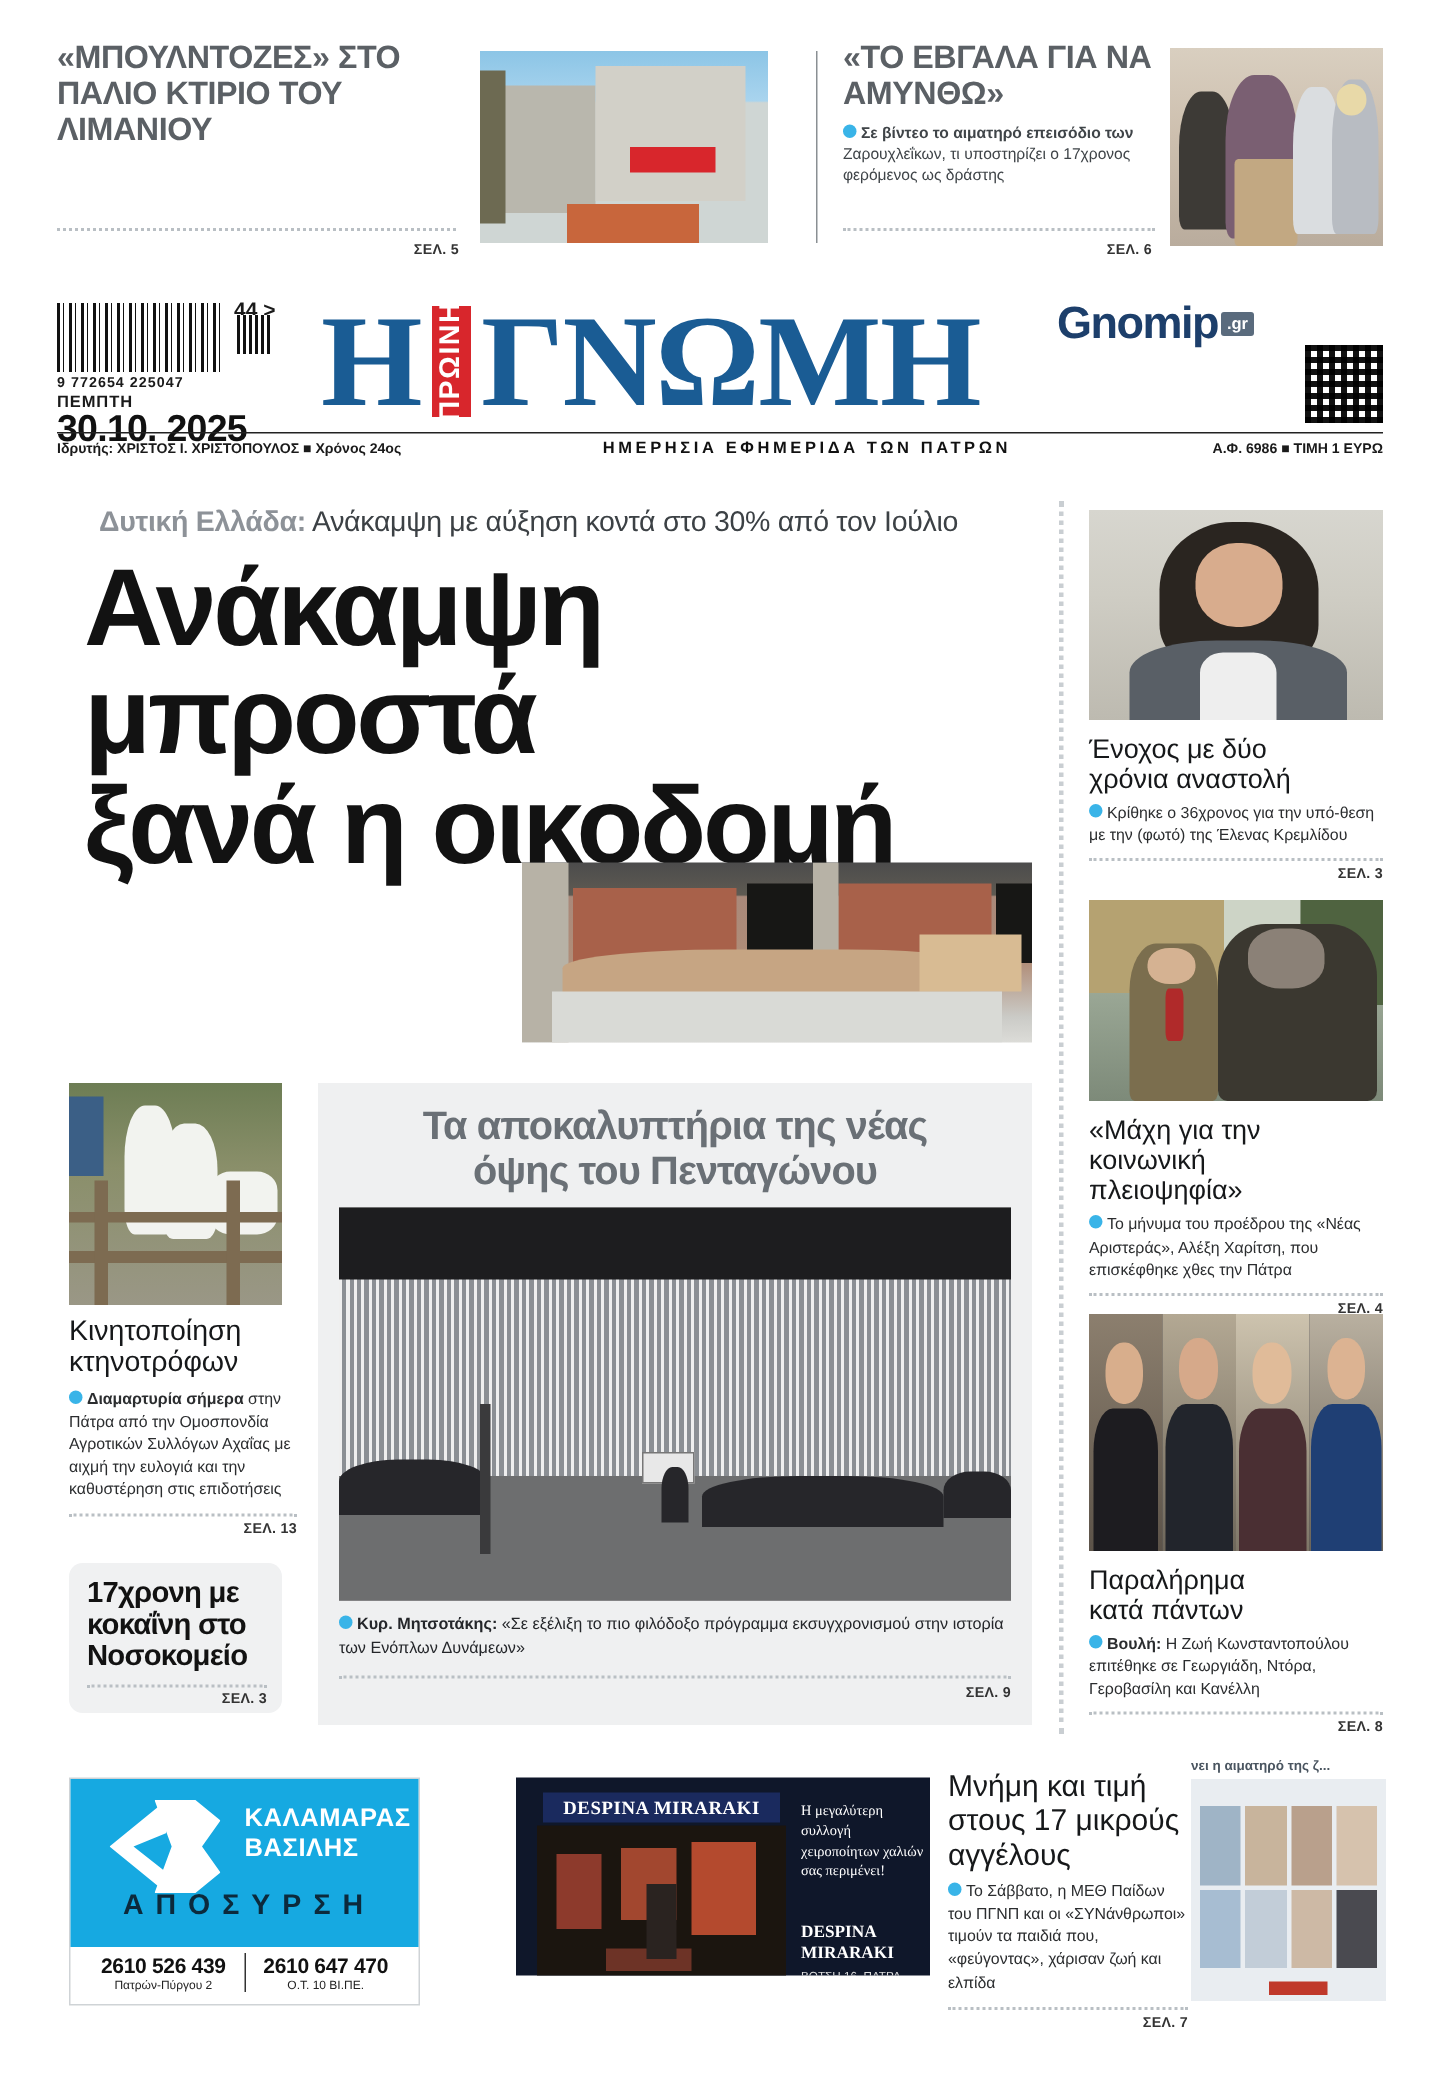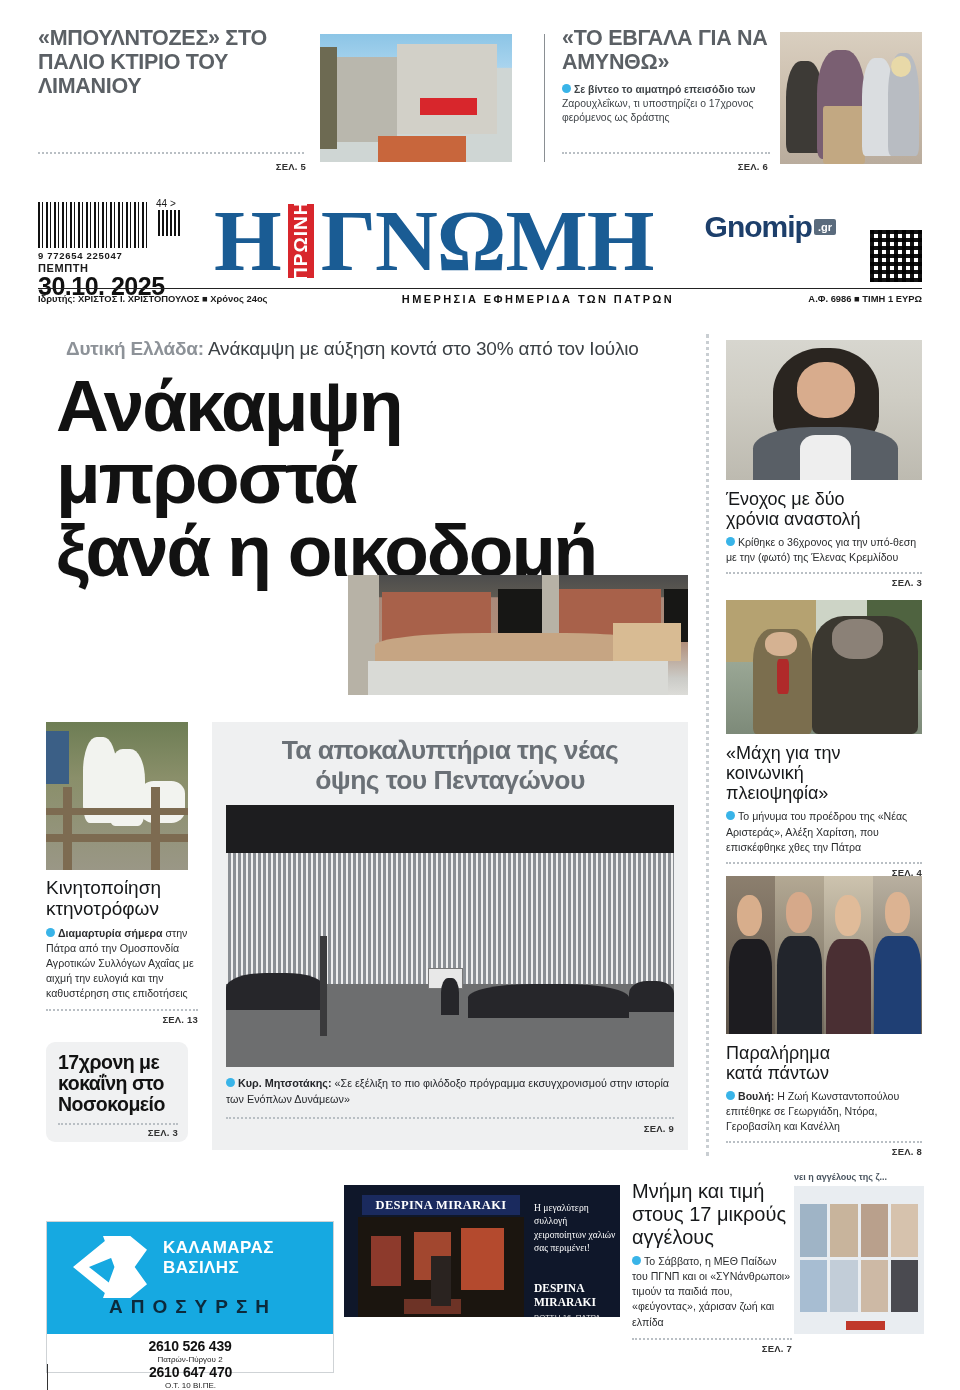--- a/index.html
+++ b/index.html
@@ -117,37 +117,37 @@
   .teaser .dotline { position:absolute; left:0; right:0; bottom:22px; }
   .teaser .pr { position:absolute; right:0; bottom:4px; }
 
   
   .masthead { position:absolute; left:38px; top:196px; width:884px; height:108px; }
   .barcode { position:absolute; left:0; top:6px; width:112px; height:46px;
     background:repeating-linear-gradient(90deg,#111 0 2px,#fff 2px 4px,#111 4px 5px,#fff 5px 8px);}
   .barnum { position:absolute; left:0; top:54px; font-size:9.5px; letter-spacing:.7px; font-weight:bold;}
   .smallbar { position:absolute; left:120px; top:14px; width:24px; height:26px;
     background:repeating-linear-gradient(90deg,#111 0 2px,#fff 2px 4px);}
-  .smallnum{position:absolute;left:118px;top:2px;font-size:10px;font-weight:normal;}
+  .smallnum{position:absolute;left:118px;top:2px;font-size:14px;font-weight:bold;}
   .dayname { position:absolute; left:0; top:66px; font-size:11px; font-weight:bold; letter-spacing:.6px;}
   .datebig { position:absolute; left:0; top:76px; font-size:25px; font-weight:bold; letter-spacing:-.5px; color:#111;}
 
   .logo { position:absolute; left:176px; top:0px; height:90px; display:flex; align-items:center;}
   .logo .big {
     font-family:"Liberation Serif", "DejaVu Serif", serif;
     font-size:87px; font-weight:bold; color:#1a5c94; line-height:.85;
     letter-spacing:-1px;
   }
   .proini {
     background:#d8262c; color:#fff; font-weight:bold; font-size:19px;
     writing-mode:vertical-rl; transform:rotate(180deg);
     padding:5px 2px; margin:0 7px; letter-spacing:1px; height:74px;
     display:flex; align-items:center; justify-content:center;
   }
-  .gnomip { position:absolute; right:86px; top:14px; display:flex; align-items:center;}
+  .gnomip { position:absolute; right:86px; top:3px; display:flex; align-items:center;}
   .gnomip .g {
     font-size:30px; font-weight:bold; color:#1d3f6b;
     font-family:"Liberation Sans", sans-serif; letter-spacing:-1px;
   }
   .gnomip .gr { background:#5a6b7d; color:#fff; font-size:11px; font-weight:bold;
      padding:2px 4px; margin-left:2px; border-radius:2px;}
   .qr { position:absolute; right:0; top:34px; width:52px; height:52px;
     background:
       repeating-linear-gradient(90deg,#111 0 4px,#fff 4px 8px),
       repeating-linear-gradient(0deg,#111 0 4px,#fff 4px 8px);
@@ -198,36 +198,36 @@
   .vdiv { position:absolute; left:706px; top:334px; height:822px; }
   .rightcol { position:absolute; left:726px; width:196px; }
   .rightcol .pic { width:100%; }
   .rightcol h3 { font-size:18px; font-weight:normal; line-height:1.12; margin-top:9px; color:#16181a;}
   .rightcol p { font-size:10.6px; line-height:1.42; margin-top:6px; color:#2b2d2f;}
   .rightcol p b { font-weight:bold; }
   .rightcol .dotline { margin-top:7px; }
   .rightcol .pr { margin-top:3px; }
 
   
-  .ad-kal { position:absolute; left:46px; top:1185px; width:288px; height:152px;
-    border:1px solid #cfd3d6; background:#fff;margin-top:36px;}
+  .ad-kal { position:absolute; left:46px; top:1185px; width:234px; height:152px;
+    border:1px solid #cfd3d6; background:#fff;}
   .ad-kal .blue { position:absolute; left:0; right:0; top:0; height:112px; background:#16a9e1;}
   .ad-kal .klogo { position:absolute; left:26px; top:14px; width:78px; height:62px;}
   .ad-kal .klogo .a{position:absolute;left:0;top:0;width:38px;height:62px;background:#fff;
     clip-path:polygon(0 50%,38px 0,38px 22px,16px 50%,38px 78%,38px 100%);}
   .ad-kal .klogo .b{position:absolute;left:30px;top:0;width:44px;height:62px;background:#fff;
     clip-path:polygon(0 0,62% 0,100% 22%,72% 50%,100% 78%,62% 100%,0 100%,26% 50%);}
   .ad-kal .name { position:absolute; left:116px; top:16px; color:#fff; font-size:17px;
     font-weight:bold; line-height:1.18; letter-spacing:.4px;}
   .ad-kal .w1 { position:absolute; left:16px; top:74px; right:10px; text-align:center;
     font-size:19px; font-weight:bold; letter-spacing:8px; color:#0c2a3c;}
   .ad-kal .w2 { position:absolute; left:16px; top:95px; right:10px; text-align:center;
     font-size:19px; font-weight:bold; letter-spacing:8px; color:#0c2a3c;}
   .ad-kal .phones { position:absolute; left:0; right:0; top:116px; display:flex;
-    justify-content:center; gap:0;flex-direction:column; }
+    justify-content:center; gap:0; }
   .ad-kal .ph1,.ad-kal .ph2 { padding:0 12px; text-align:center;}
   .ad-kal .ph2 { border-left:1px solid #333; }
   .ad-kal .num { font-size:14px; font-weight:bold; color:#111; letter-spacing:-.2px;}
   .ad-kal .addr { font-size:8px; color:#222; margin-top:1px;}
 
   .ad-mir { position:absolute; left:344px; top:1185px; width:276px; height:132px;
     background:#0f172a; overflow:hidden;}
   .ad-mir .sign { position:absolute; left:18px; top:10px; width:158px; height:20px;
     background:#1a2a5e; color:#fff; font-family:"Liberation Serif",serif; font-weight:bold;
     font-size:12.5px; display:flex; align-items:center; justify-content:center; letter-spacing:.4px;}
@@ -506,21 +506,21 @@
       <span>DESPINA</span><br>
       <span>MIRARAKI</span>
     </div>
     <div class="addr">
       <span>ΒΟΤΣΗ 16, ΠΑΤΡΑ</span><br>
       <span>2610 225394</span>
     </div>
   </div>
 
   <div class="angels">
-    <div class="hdr">νει η αγγέλους της ζ...</div>
+    <div class="hdr">νει η αιματηρό της ζ...</div>
     <div class="txt">
       <h3>
         <span>Μνήμη και τιμή</span><br>
         <span>στους 17 μικρούς</span><br>
         <span>αγγέλους</span>
       </h3>
       <p>
         <span class="bullet"></span><span>Το Σάββατο, η ΜΕΘ Παίδων</span><span> του ΠΓΝΠ και οι «ΣΥΝάνθρωποι» τιμούν τα παιδιά που, «φεύγοντας», χάρισαν ζωή και ελπίδα</span>
       </p>
       <div class="dotted-h dotline"></div>

